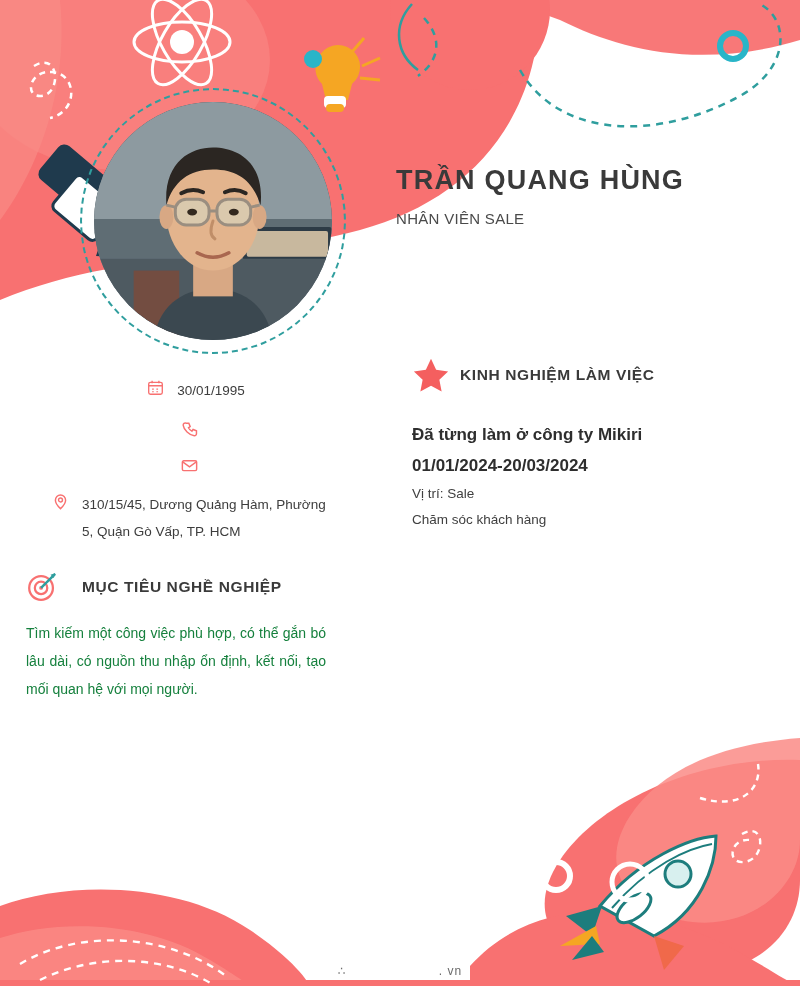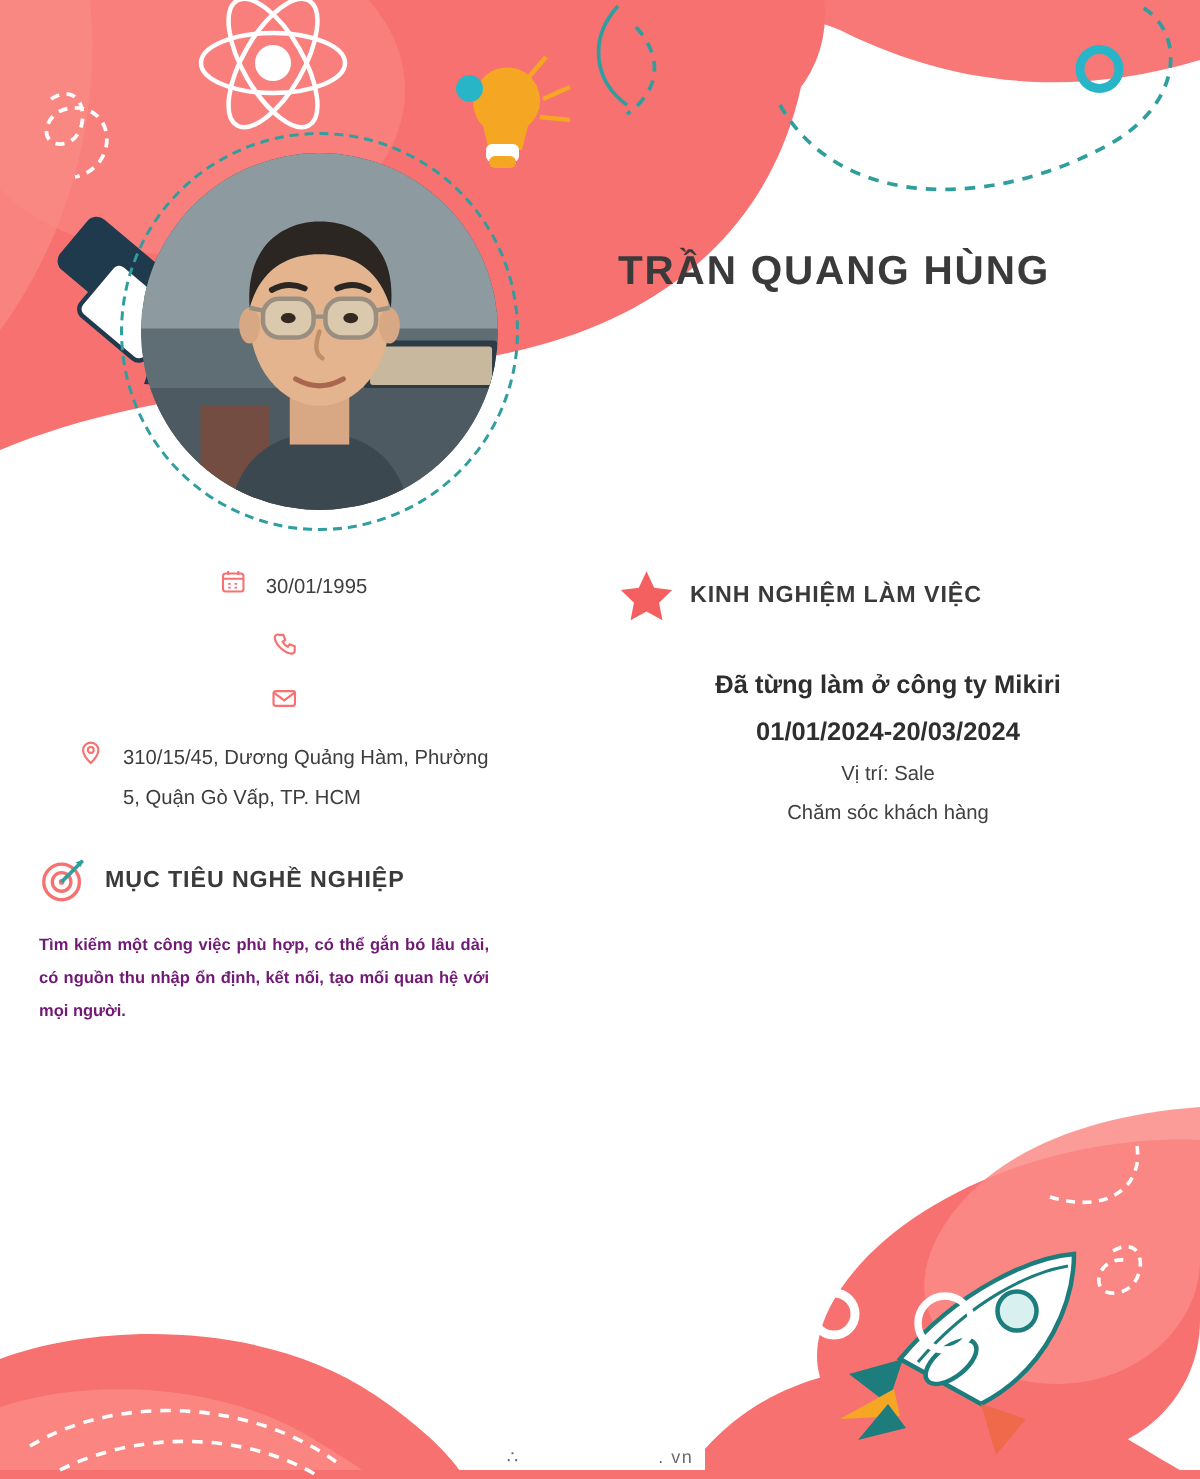--- a/index.html
+++ b/index.html
@@ -22,21 +22,21 @@
   #bottom-band {
     position: absolute;
     left: 0; top: 730px;
     width: 800px; height: 256px;
     overflow: hidden;
   }
 
   
   #header-text {
     position: absolute;
-    left: 412px; top: 165px;
+    left: 396px; top: 165px;
     width: 380px;
   }
   #cv-name {
     font-size: 27px;
     font-weight: bold;
     letter-spacing: 1.2px;
     color: #3a3a3a;
     margin: 0;
     white-space: nowrap;
   }
@@ -88,49 +88,48 @@
     font-size: 13.5px;
     color: #3d3d3d;
     line-height: 1.95;
   }
   .info-row.blank .txt { min-height: 20px; }
 
   .section-head {
     display: flex;
     align-items: center;
     margin: 26px 0 16px 0;
+    gap: 12px;
   }
   .section-head .sh-ic {
     width: 44px;
     flex: 0 0 44px;
     display: flex;
     align-items: center;
   }
   .section-head .sh-title {
     font-size: 15.5px;
     font-weight: bold;
     letter-spacing: 0.6px;
     color: #3a3a3a;
   }
   #objective-body {
-    font-size: 11px;
-    color: #701a75;
+    font-size: 14px;
+    color: #15803d;
     line-height: 2.0;
     text-align: justify;
     padding-left: 0px;
     width: 300px;
-    font-weight: bold;
   }
 
   
   #right-col {
     position: absolute;
-    left: 412px; top: 378px;
+    left: 412px; top: 356px;
     width: 360px;
-    text-align: center;
   }
   #exp-head {
     display: flex;
     align-items: center;
     margin-bottom: 26px;
   }
   #exp-head .sh-ic {
     width: 48px;
     flex: 0 0 48px;
     display: flex;
@@ -248,20 +247,21 @@
 
         <path d="M120,120 q-5,14 2,18" stroke="#c08e68" stroke-width="3" fill="none" stroke-linecap="round"></path>
         <path d="M104,152 q16,9 32,0" stroke="#a9674f" stroke-width="3.5" fill="none" stroke-linecap="round"></path>
       </g>
     </svg>
   </div>
 </div>
 
 <div id="header-text">
   <h1 id="cv-name">TRẦN QUANG HÙNG</h1>
+  <p id="cv-role">NHÂN VIÊN SALE</p>
 </div>
 
 <div id="left-col">
 
   <div class="info-row">
     <span class="ic">
       <svg width="17" height="17" viewBox="0 0 20 20" fill="none" stroke="#f87171" stroke-width="1.6">
         <rect x="2" y="4" width="16" height="14" rx="2"></rect>
         <path d="M2 8 H18 M6 2 V5 M14 2 V5"></path>
         <path d="M6 12 H8 M11 12 H13 M6 15 H8 M11 15 H13" stroke-width="1.4"></path>

